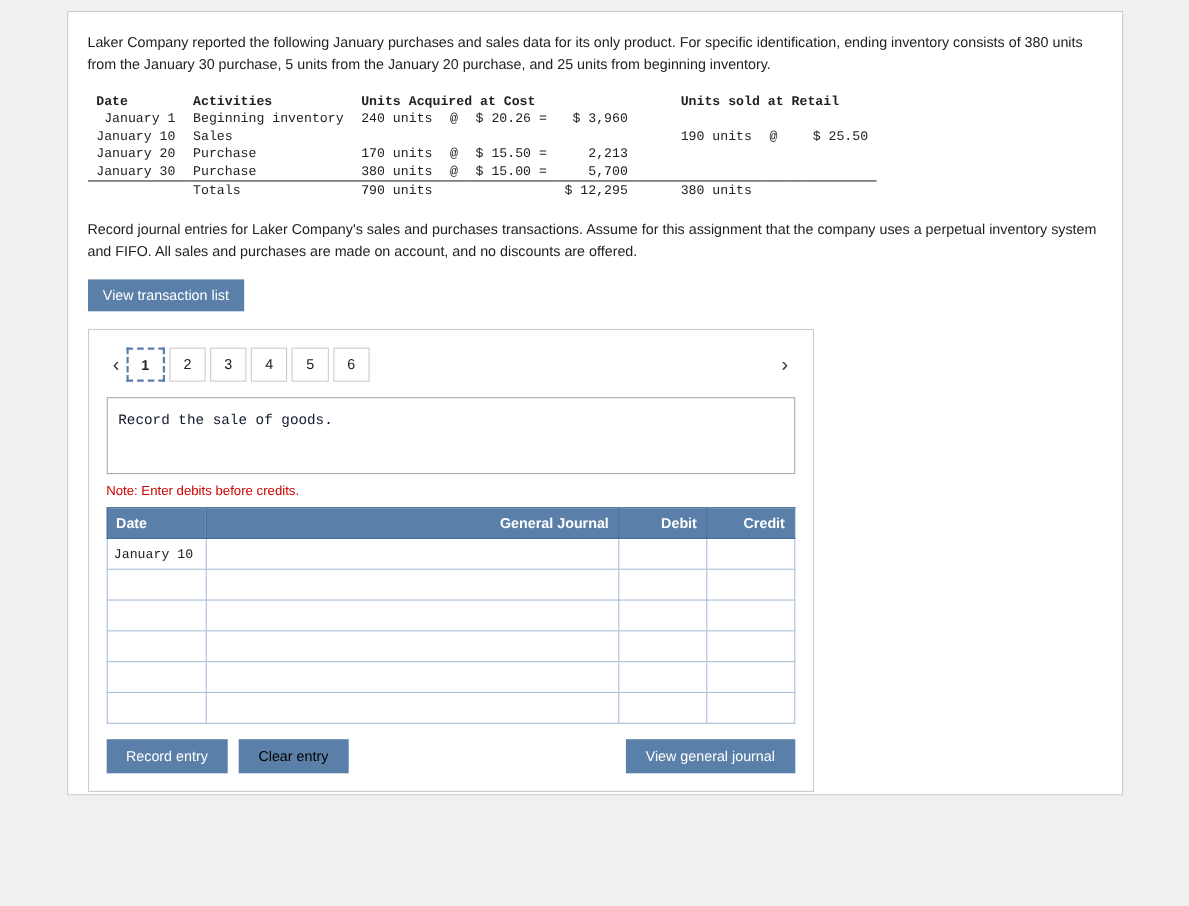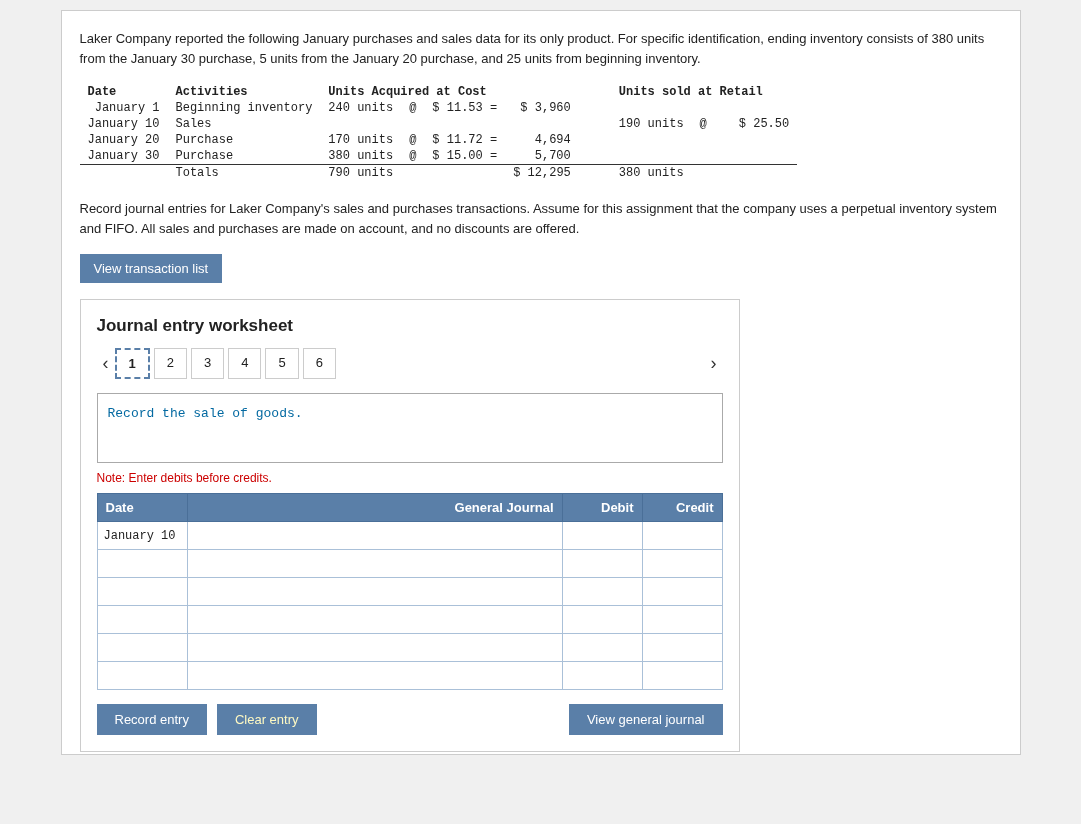--- a/index.html
+++ b/index.html
@@ -90,21 +90,21 @@
       background: #fff;
       font-weight: bold;
     }
     .record-description {
       border: 1px solid #aaa;
       padding: 12px 10px;
       min-height: 70px;
       margin-bottom: 8px;
       font-size: 13px;
       font-family: 'Courier New', monospace;
-      color: #0369a1;
+      color: #0f172a;
     }
     .note-text {
       font-size: 12px;
       color: #c00;
       margin-bottom: 8px;
     }
     .journal-table {
       width: 100%;
       border-collapse: collapse;
       margin-bottom: 14px;
@@ -151,21 +151,21 @@
     .btn-record {
       background: #5a7fa8;
       color: #fff;
       border: none;
       padding: 8px 18px;
       font-size: 13px;
       cursor: pointer;
     }
     .btn-clear {
       background: #5a7fa8;
-      color: #fef9c3;
+      color: #000000;
       border: none;
       padding: 8px 18px;
       font-size: 13px;
       cursor: pointer;
     }
     .btn-view-journal {
       background: #5a7fa8;
       color: #ffffff;
       border: none;
       padding: 8px 18px;
@@ -193,21 +193,21 @@
         <td colspan="4" style="font-weight:bold;">Units Acquired at Cost</td>
         <td colspan="4" style="font-weight:bold; padding-left: 40px;">Units sold at Retail</td>
       </tr>
     </thead>
     <tbody id="data-table-body">
     <tr>
           <td style="text-align: right;">January 1</td>
           <td style="text-align: left;">Beginning inventory</td>
           <td style="text-align: right;">240 units</td>
           <td style="text-align: center;">@</td>
-          <td style="text-align: left;">$ 11.53 =</td>
+          <td style="text-align: left;">$ 20.26 =</td>
           <td style="text-align: right;">$ 3,960</td>
           <td style="text-align: right; padding-left: 40px;"></td>
           <td style="text-align: center;"></td>
           <td style="text-align: left;"></td>
           <td style="text-align: right;"></td>
         </tr>
         <tr>
           <td style="text-align: left;">January 10</td>
           <td style="text-align: left;">Sales</td>
           <td style="text-align: right;"></td>
@@ -217,22 +217,22 @@
           <td style="text-align: right; padding-left: 40px;">190 units</td>
           <td style="text-align: center;">@</td>
           <td style="text-align: left;"></td>
           <td style="text-align: right;">$ 25.50</td>
         </tr>
         <tr>
           <td style="text-align: left;">January 20</td>
           <td style="text-align: left;">Purchase</td>
           <td style="text-align: right;">170 units</td>
           <td style="text-align: center;">@</td>
-          <td style="text-align: left;">$ 11.72 =</td>
-          <td style="text-align: right;">4,694</td>
+          <td style="text-align: left;">$ 15.50 =</td>
+          <td style="text-align: right;">2,213</td>
           <td style="text-align: right; padding-left: 40px;"></td>
           <td style="text-align: center;"></td>
           <td style="text-align: left;"></td>
           <td style="text-align: right;"></td>
         </tr>
         <tr>
           <td style="text-align: left;">January 30</td>
           <td style="text-align: left;">Purchase</td>
           <td style="text-align: right;">380 units</td>
           <td style="text-align: center;">@</td>
@@ -259,21 +259,20 @@
   </table>
 
   
   <p class="description-text">Record journal entries for Laker Company's sales and purchases transactions. Assume for this assignment that the company uses a perpetual inventory system and FIFO. All sales and purchases are made on account, and no discounts are offered.</p>
 
   
   <button class="view-transaction-btn">View transaction list</button>
 
   
   <div class="worksheet-panel">
-    <div class="worksheet-title">Journal entry worksheet</div>
 
     <div class="tab-nav">
       <button class="nav-arrow">‹</button>
       <div id="tabs-container" style="display:flex; gap:2px;">
           <div class="tab-item active">1</div>
           <div class="tab-item">2</div>
           <div class="tab-item">3</div>
           <div class="tab-item">4</div>
           <div class="tab-item">5</div>
           <div class="tab-item">6</div>

